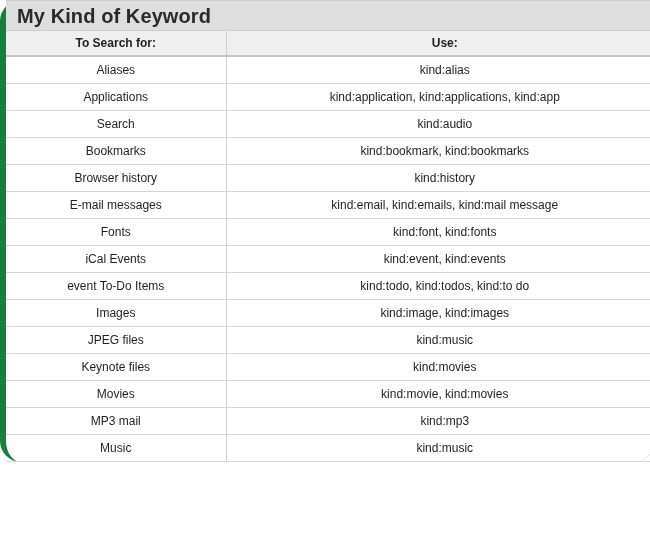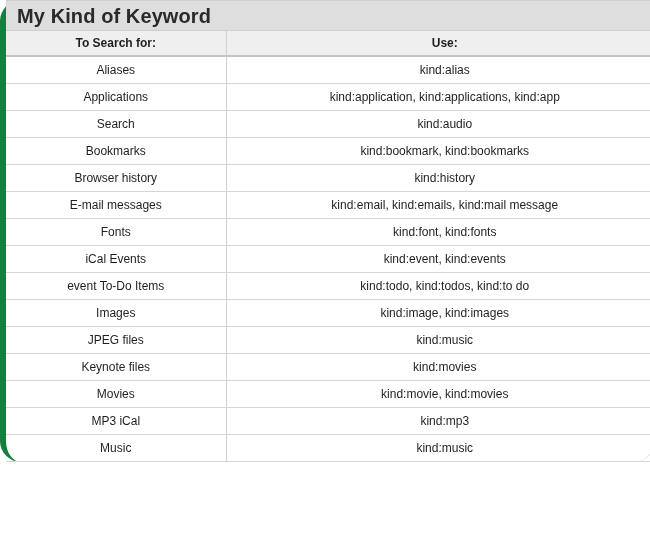--- a/index.html
+++ b/index.html
@@ -79,21 +79,21 @@
         </tr>
         <tr>
           <td>Keynote files</td>
           <td>kind:movies</td>
         </tr>
         <tr>
           <td>Movies</td>
           <td>kind:movie, kind:movies</td>
         </tr>
         <tr>
-          <td>MP3 iCal</td>
+          <td>MP3 mail</td>
           <td>kind:mp3</td>
         </tr>
         <tr>
           <td>Music</td>
           <td>kind:music</td>
         </tr>
       </tbody>
   </table>
 </div>
 

